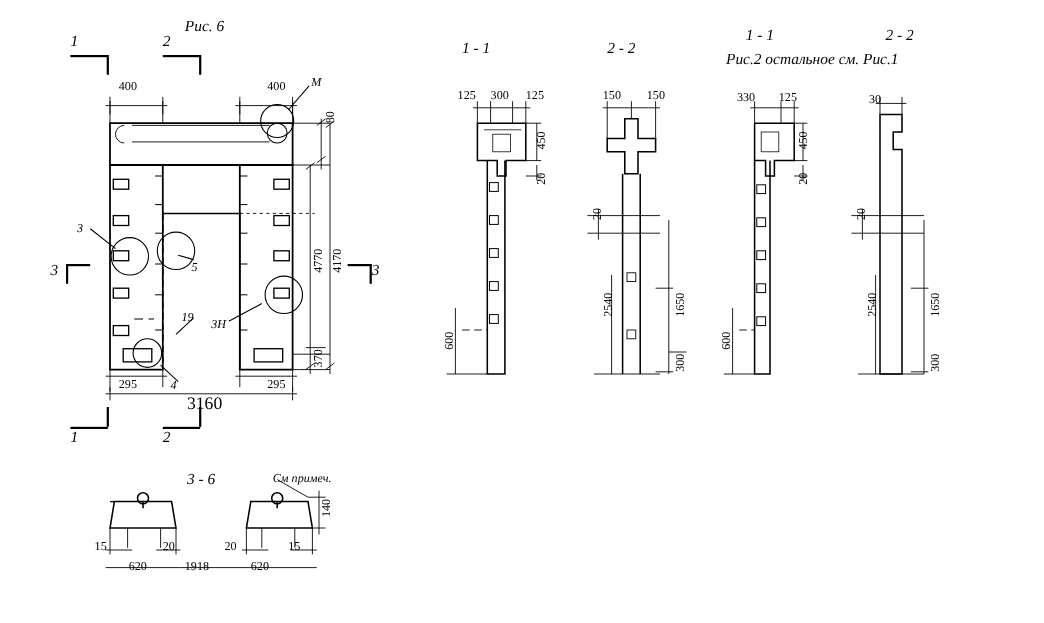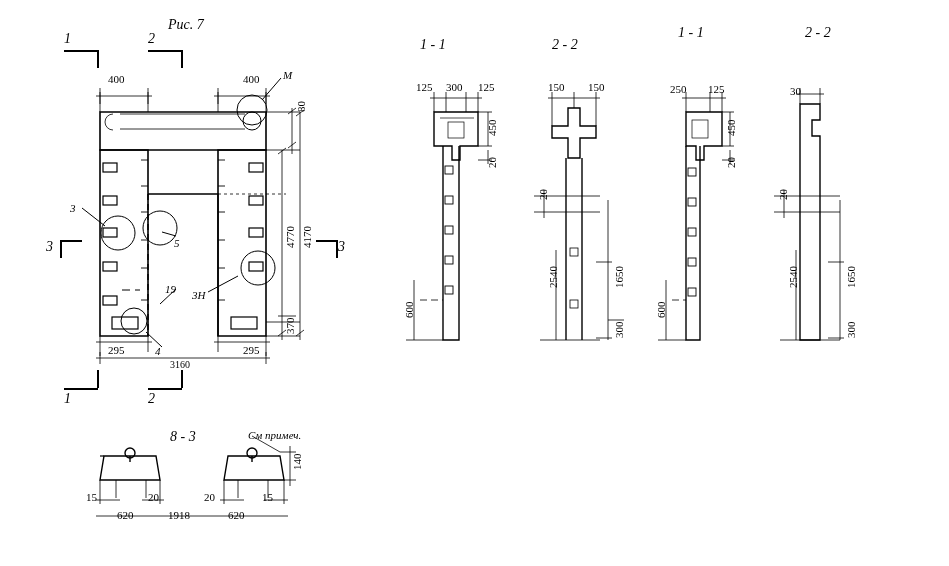--- a/index.html
+++ b/index.html
@@ -17,21 +17,21 @@
     overflow: hidden;
   }
   .lbl {
     position: absolute;
     font-size: 11px;
     line-height: 1;
     white-space: nowrap;
   }
   .lbl.it { font-style: italic; }
   .lbl.big { font-size: 14px; }
-  .lbl.mid { font-size: 10px; }
+  .lbl.mid { font-size: 16px; }
   .vert {
     transform-origin: left top;
     transform: rotate(-90deg);
   }
   .ln {
     position: absolute;
     background: #000000;
   }
   .h2 { height: 2px; }
   .v2 { width: 2px; }
@@ -40,21 +40,21 @@
     left: 0; top: 0;
     width: 949px; height: 566px;
     pointer-events: none;
   }
 </style>
 </head>
 <body>
 
 <div id="sheet">
 
-  <div class="lbl big it" style="left:168px; top:18px;">Рис. 7</div>
+  <div class="lbl big it" style="left:168px; top:18px;">Рис. 6</div>
 
   <div class="lbl big it" style="left:64px; top:32px;">1</div>
   <div class="ln h2" style="left:64px; top:50px; width:34px;"></div>
   <div class="ln v2" style="left:97px; top:50px; height:18px;"></div>
 
   <div class="lbl big it" style="left:148px; top:32px;">2</div>
   <div class="ln h2" style="left:148px; top:50px; width:34px;"></div>
   <div class="ln v2" style="left:181px; top:50px; height:18px;"></div>
 
   <div class="lbl big it" style="left:64px; top:392px;">1</div>
@@ -88,48 +88,49 @@
   <div class="lbl it" style="left:174px; top:238px;">5</div>
   <div class="lbl it" style="left:165px; top:284px;">19</div>
   <div class="lbl it" style="left:155px; top:346px;">4</div>
   <div class="lbl it" style="left:283px; top:70px;">M</div>
   <div class="lbl it" style="left:192px; top:290px;">3Н</div>
 
   <div class="lbl big it" style="left:420px; top:38px;">1 - 1</div>
   <div class="lbl big it" style="left:552px; top:38px;">2 - 2</div>
   <div class="lbl big it" style="left:678px; top:26px;">1 - 1</div>
   <div class="lbl big it" style="left:805px; top:26px;">2 - 2</div>
+  <div class="lbl big it" style="left:660px; top:48px;">Рис.2  остальное  см. Рис.1</div>
 
   <div class="lbl" style="left:416px; top:82px;">125</div>
   <div class="lbl" style="left:446px; top:82px;">300</div>
   <div class="lbl" style="left:478px; top:82px;">125</div>
   <div class="lbl vert" style="left:487px; top:136px;">450</div>
   <div class="lbl vert" style="left:487px; top:168px;">20</div>
   <div class="lbl vert" style="left:404px; top:318px;">600</div>
 
   <div class="lbl" style="left:548px; top:82px;">150</div>
   <div class="lbl" style="left:588px; top:82px;">150</div>
   <div class="lbl vert" style="left:538px; top:200px;">20</div>
   <div class="lbl vert" style="left:548px; top:288px;">2540</div>
   <div class="lbl vert" style="left:614px; top:288px;">1650</div>
   <div class="lbl vert" style="left:614px; top:338px;">300</div>
 
-  <div class="lbl" style="left:670px; top:84px;">250</div>
+  <div class="lbl" style="left:670px; top:84px;">330</div>
   <div class="lbl" style="left:708px; top:84px;">125</div>
   <div class="lbl vert" style="left:726px; top:136px;">450</div>
   <div class="lbl vert" style="left:726px; top:168px;">20</div>
   <div class="lbl vert" style="left:656px; top:318px;">600</div>
 
   <div class="lbl" style="left:790px; top:86px;">30</div>
   <div class="lbl vert" style="left:778px; top:200px;">20</div>
   <div class="lbl vert" style="left:788px; top:288px;">2540</div>
   <div class="lbl vert" style="left:846px; top:288px;">1650</div>
   <div class="lbl vert" style="left:846px; top:338px;">300</div>
 
-  <div class="lbl big it" style="left:170px; top:430px;">8 - 3</div>
+  <div class="lbl big it" style="left:170px; top:430px;">3 - 6</div>
   <div class="lbl it" style="left:248px; top:430px;">См примеч.</div>
   <div class="lbl vert" style="left:292px; top:470px;">140</div>
   <div class="lbl" style="left:86px; top:492px;">15</div>
   <div class="lbl" style="left:148px; top:492px;">20</div>
   <div class="lbl" style="left:117px; top:510px;">620</div>
   <div class="lbl" style="left:168px; top:510px;">1918</div>
   <div class="lbl" style="left:204px; top:492px;">20</div>
   <div class="lbl" style="left:228px; top:510px;">620</div>
   <div class="lbl" style="left:262px; top:492px;">15</div>
 

